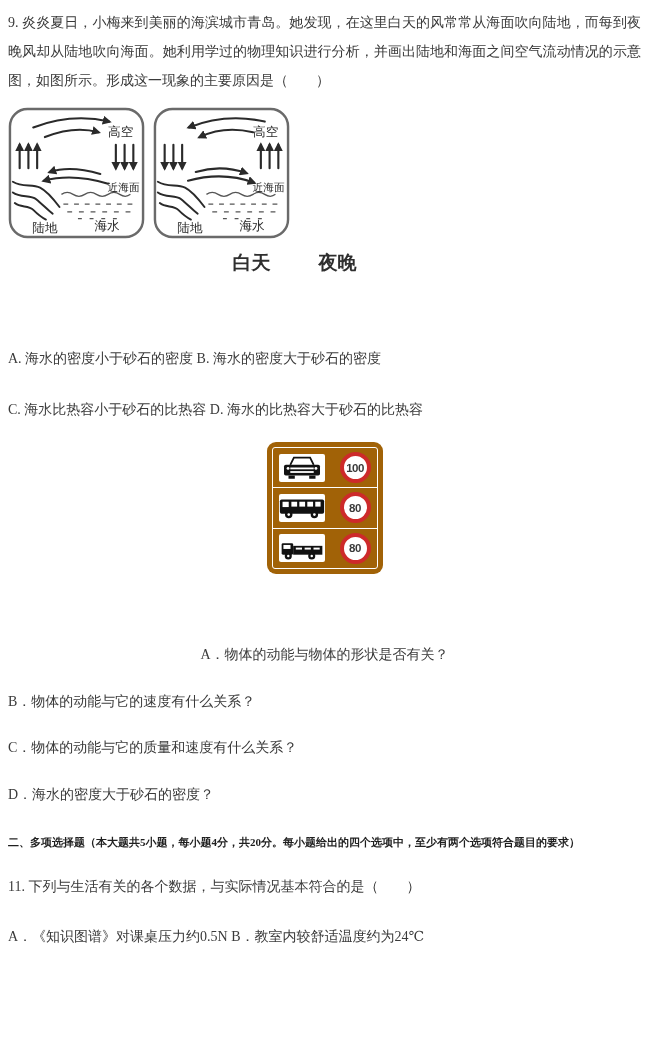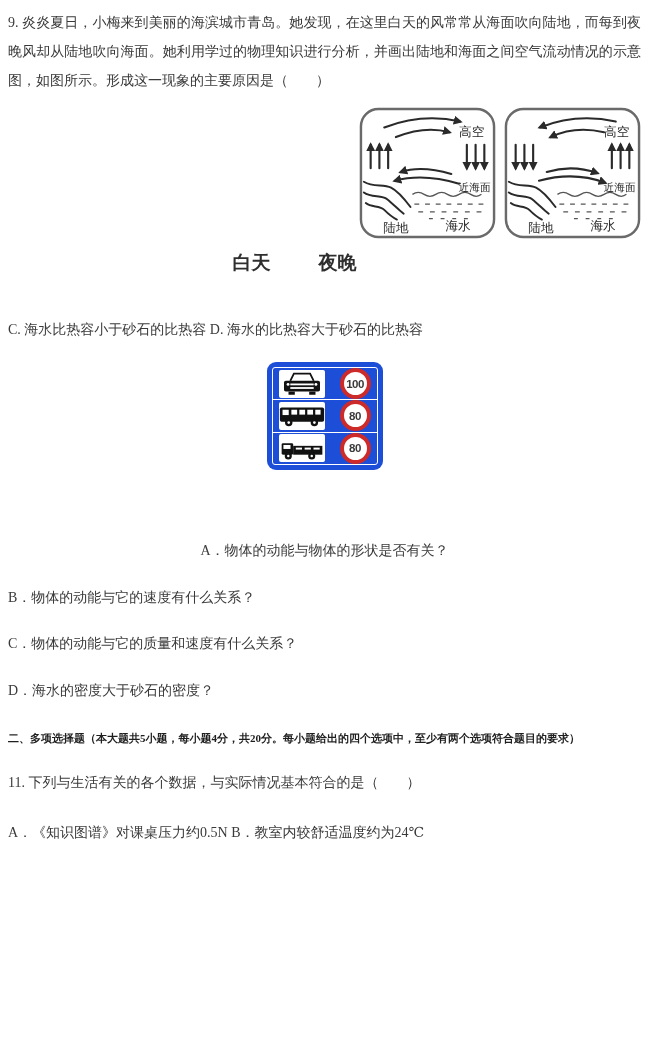--- a/index.html
+++ b/index.html
@@ -2,32 +2,32 @@
 <html><head>
 <meta charset="utf-8">
 <style>
   html,body{margin:0;padding:0;}
   body{
     width:649px;height:1060px;overflow:hidden;background:#ffffff;
     font-family:"Liberation Serif","DejaVu Serif",serif;color:#3a3a3a;
   }
   .page{padding:8px 8px 0 8px;}
   .stem{margin:0;font-size:14px;line-height:29px;text-align:justify;}
-  .figure-row{margin-top:12px;display:flex;justify-content:flex-end;gap:8px;}
+  .figure-row{margin-top:12px;display:flex;justify-content:flex-start;gap:8px;}
   svg.circ{width:137px;height:132px;display:block;}
   .captions{
     margin-top:10px;display:flex;justify-content:center;gap:48px;
     position:relative;left:-30px;font-size:19px;font-weight:bold;color:#2e2e2e;line-height:27px;
   }
   .opt{margin:0;font-size:14px;line-height:17px;}
   .q9ab{margin-top:74px;}
-  .q9cd{margin-top:45px;}
+  .q9cd{margin-top:34px;}
   .stem.q10{margin-top:30px;}
   .sign-wrap{margin-top:24px;display:flex;justify-content:center;}
-  .sign{background:#1d4ed8;border-radius:9px;padding:5px;width:116px;height:108px;box-sizing:border-box;}
+  .sign{background:#a16207;border-radius:9px;padding:5px;width:116px;height:132px;box-sizing:border-box;}
   .sign-grid{border:1.5px solid #fff;border-radius:3px;height:100%;box-sizing:border-box;display:flex;flex-direction:column;}
   .sign-row{flex:1;display:flex;align-items:center;justify-content:space-between;padding:0 6px;border-bottom:1.5px solid #fff;}
   .sign-row:last-child{border-bottom:none;}
   .plate{background:#fff;width:46px;height:28px;border-radius:2px;display:flex;align-items:center;justify-content:center;}
   .limit-circle{
     width:31px;height:31px;border-radius:50%;background:#fff;border:4px solid #cd2a2a;box-sizing:border-box;
     display:flex;align-items:center;justify-content:center;
     font-family:"Liberation Sans","DejaVu Sans",sans-serif;font-weight:bold;font-size:11.5px;color:#3a3a3a;letter-spacing:-0.5px;
   }
   .q10a{margin-top:72px;text-align:center;}
@@ -123,20 +123,21 @@
         <text x="102" y="127" font-size="13">海水</text>
       </g>
     </svg>
   </div>
 
   <div class="captions">
     <span>白天</span>
     <span>夜晚</span>
   </div>
 
+  <p class="opt q9ab">A. 海水的密度小于砂石的密度 B. 海水的密度大于砂石的密度</p>
   <p class="opt q9cd">C. 海水比热容小于砂石的比热容 D. 海水的比热容大于砂石的比热容</p>
 
 
   <div class="sign-wrap">
     <div class="sign">
       <div class="sign-grid">
 
         <div class="sign-row">
           <div class="plate">
             <svg width="42" height="27" viewBox="0 0 46 30">

